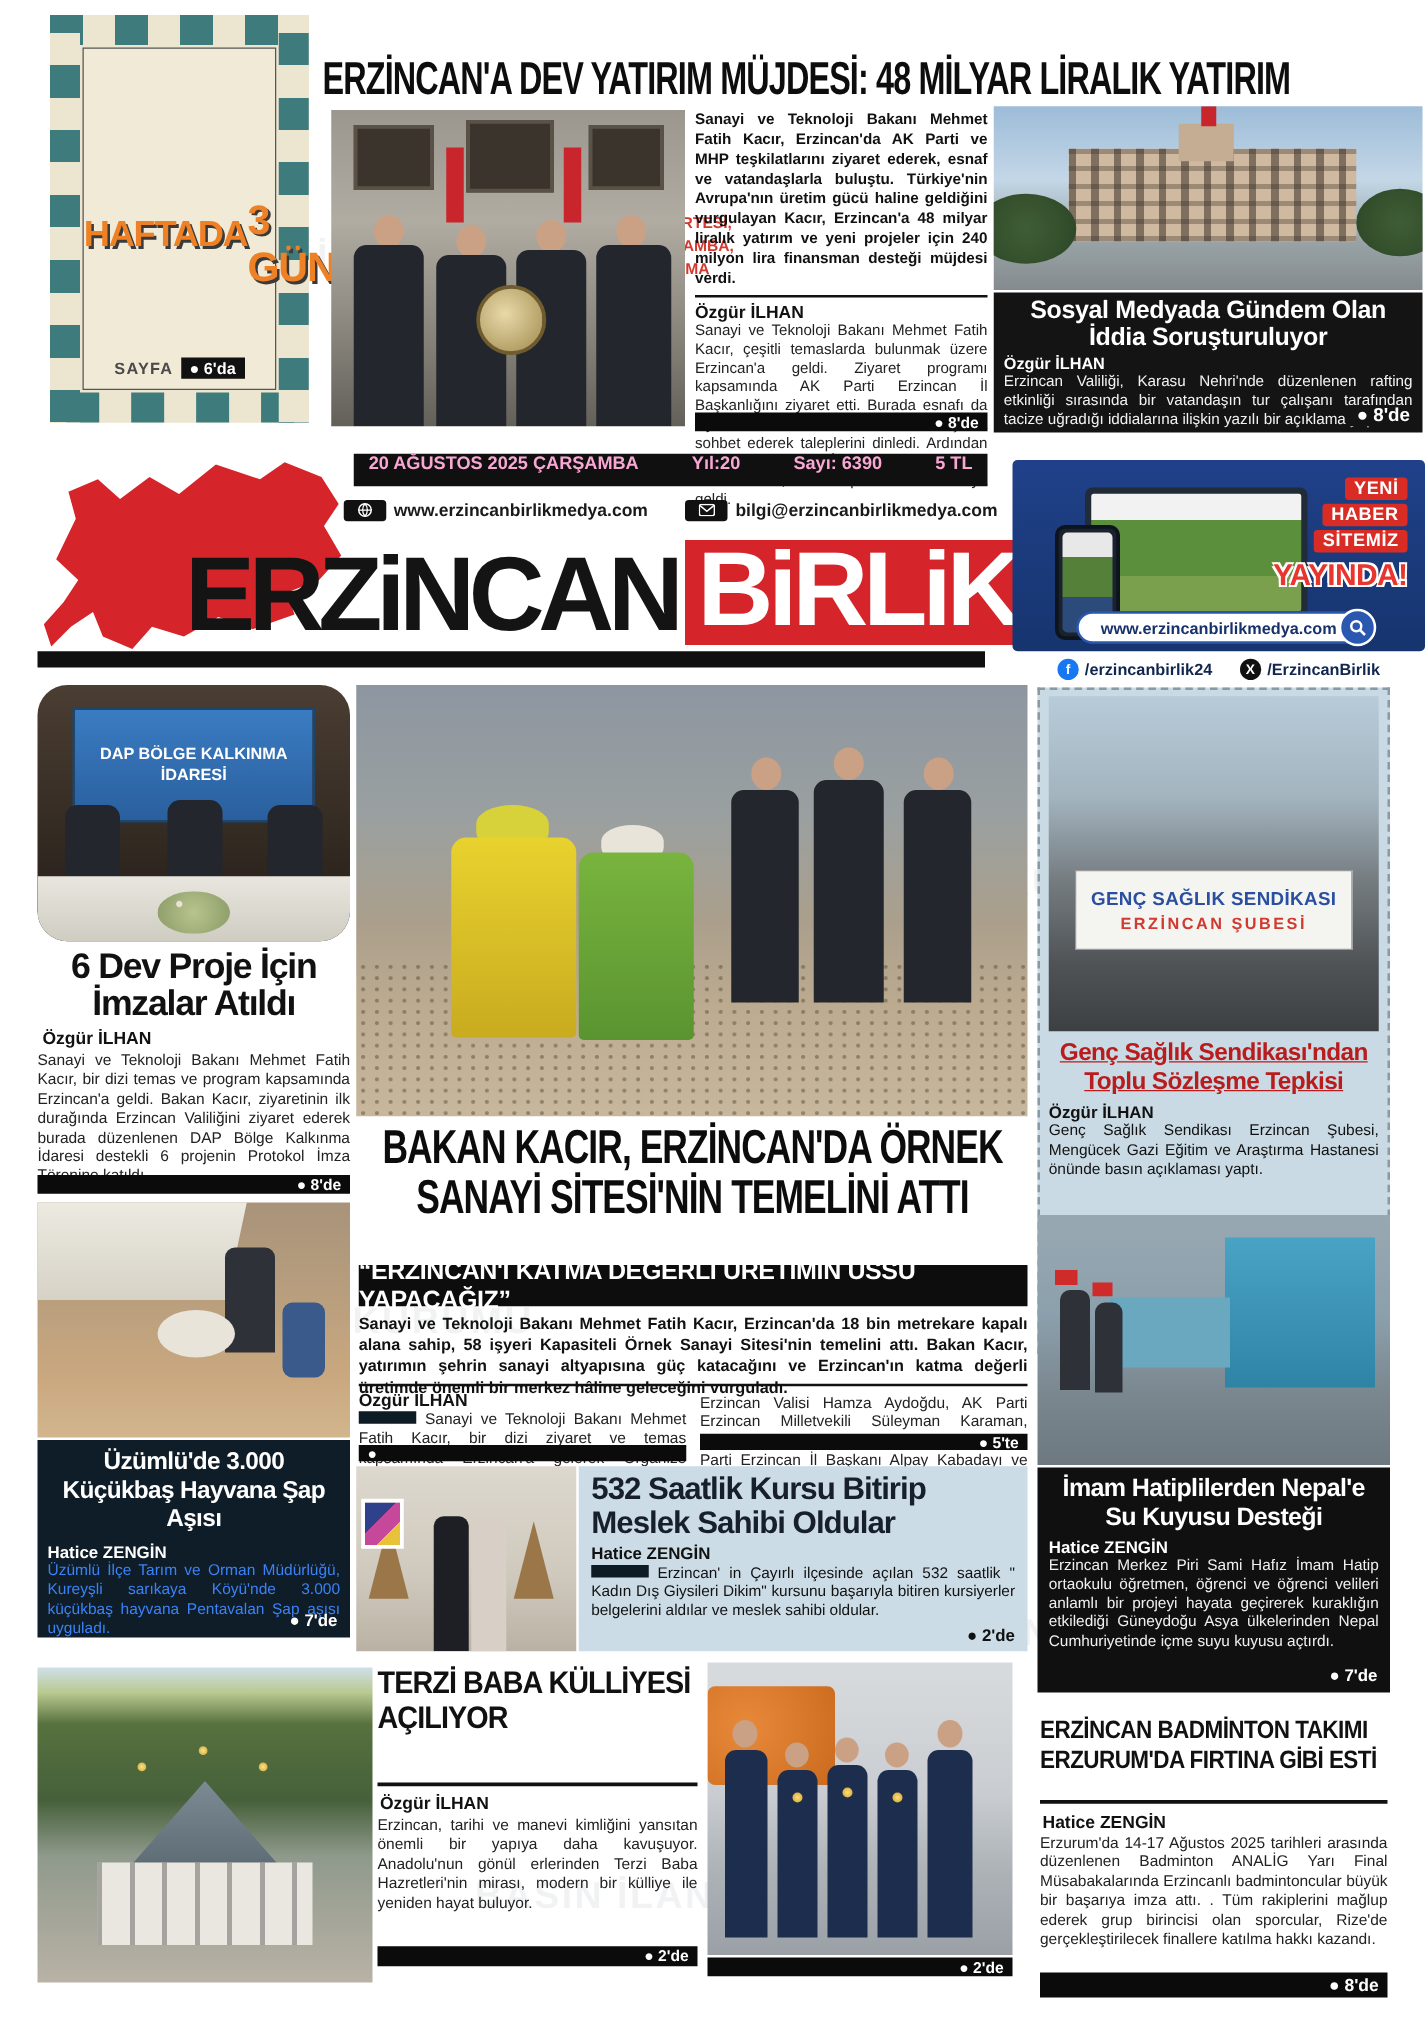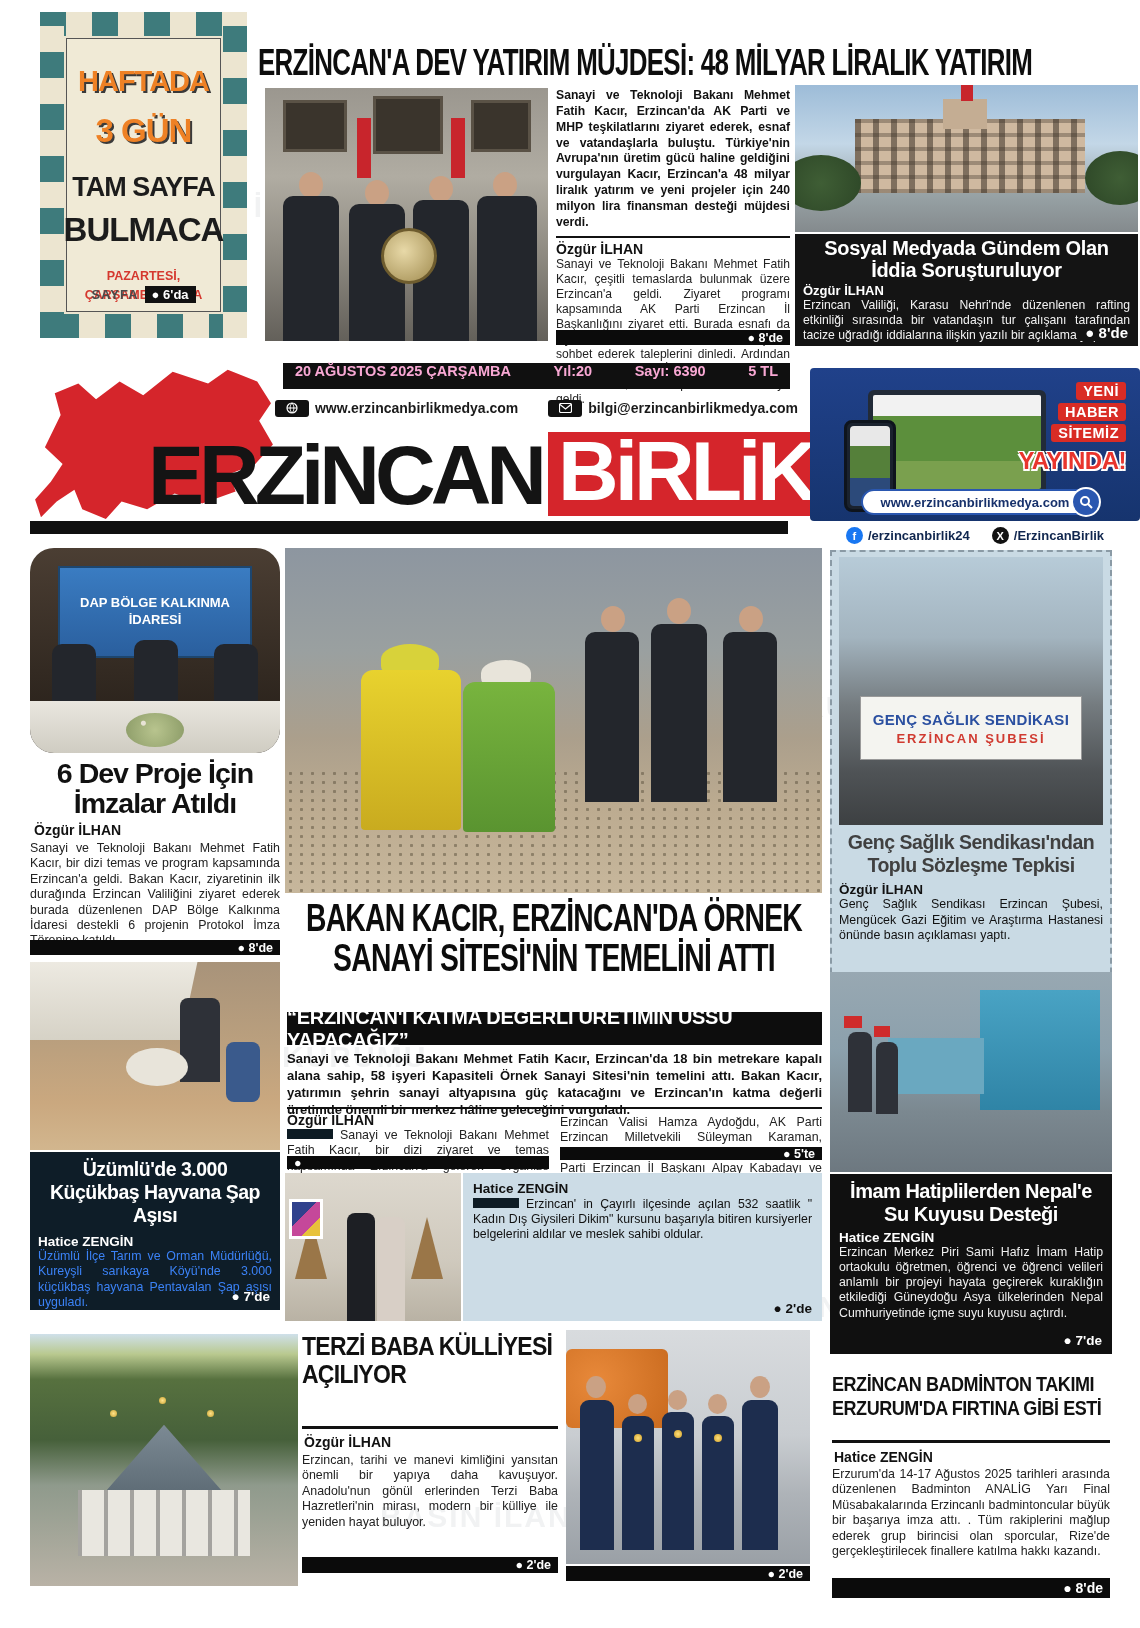--- a/index.html
+++ b/index.html
@@ -22,21 +22,21 @@
   .rule { background:#111; }
 
   
   .puzzle { left:40px; top:12px; width:207px; height:326px; background:#ece5d0; }
   .pz-edge { position:absolute; background:repeating-linear-gradient(90deg,#3e7b7c 0 26px,#ece5d0 26px 52px); }
   .pz-top { left:0; top:0; width:100%; height:24px; }
   .pz-bot { left:0; bottom:0; width:100%; height:24px; background-position:13px 0; }
   .pz-l { left:0; top:0; width:24px; height:100%; background:repeating-linear-gradient(0deg,#3e7b7c 0 26px,#ece5d0 26px 52px); }
   .pz-r { right:0; top:0; width:24px; height:100%; background:repeating-linear-gradient(0deg,#ece5d0 0 26px,#3e7b7c 26px 52px); }
   .pz-inner { position:absolute; left:26px; top:26px; right:26px; bottom:26px; background:#f0ead6; border:1px solid #555;
-              display:flex; flex-direction:column; align-items:center; justify-content:flex-start; padding-top:26px; }
+              display:flex; flex-direction:row; align-items:center; justify-content:flex-start; padding-top:26px; }
   .pz-l1 { color:#ee8125; font-weight:900; font-size:29px; text-shadow:2px 2px 0 #3a3a3a; letter-spacing:-1px;}
   .pz-l2 { color:#ee8125; font-weight:900; font-size:33px; text-shadow:2px 2px 0 #3a3a3a; margin-top:14px; letter-spacing:-1px;}
   .pz-l3 { color:#1c1c1c; font-weight:900; font-size:27px; margin-top:22px; letter-spacing:-1px;}
   .pz-l4 { color:#1c1c1c; font-weight:900; font-size:33px; margin-top:8px; letter-spacing:-1px;}
   .pz-days { color:#d5382e; font-weight:bold; font-size:12.5px; margin-top:18px; text-align:center; line-height:1.5; width:150px;}
   .pz-foot { position:absolute; bottom:8px; left:0; width:100%; display:flex; justify-content:center; gap:6px; align-items:center; }
   .pz-sayfa { color:#4a4a4a; font-weight:bold; font-size:13px; letter-spacing:1px; }
   .pz-ref { background:#111; color:#fff; font-weight:bold; font-size:13px; padding:1px 7px; }
 
   
@@ -193,21 +193,21 @@
   .terzi-headline { left:302px; top:1332px; width:280px; font-size:25px; font-weight:900; line-height:1.12; letter-spacing:-0.8px;
                     transform:scaleX(0.92); transform-origin:left top; }
   .terzi-divider { left:302px; top:1426px; width:256px; height:3px; }
   .terzi-byline { left:304px; top:1434px; }
   .terzi-body { left:302px; top:1453px; width:256px; }
   .terzi-bar { left:302px; top:1557px; width:256px; height:16px; }
   .bd-photo-bar { left:566px; top:1566px; width:244px; height:15px; }
 
   
   .union-box { left:830px; top:550px; width:282px; height:533px; background:#c9dae4; border:2px dashed #8a9aa5; padding:5px 7px; }
-  .union-headline { font-size:19.5px; font-weight:900; text-align:center; line-height:1.16; letter-spacing:-0.5px; color:#404040; margin-top:6px; }
+  .union-headline { font-size:19.5px; font-weight:900; text-align:center; line-height:1.16; letter-spacing:-0.5px; color:#b91c1c; margin-top:6px;text-decoration:underline; }
   .union-byline { font-size:13.5px; font-weight:bold; margin-top:6px; }
   .union-body { font-size:12.4px; line-height:1.26; text-align:justify; }
   .union-ref { position:absolute; right:10px; bottom:6px; font-weight:bold; font-size:13.5px; color:#111; }
 
   .nepal-panel { left:830px; top:1174px; width:282px; height:180px; background:#101010; color:#fff; padding:6px 9px; }
   .nepal-headline { font-size:20px; font-weight:bold; text-align:center; line-height:1.15; letter-spacing:-0.5px; }
   .nepal-byline { font-size:13.5px; font-weight:bold; margin-top:4px; }
   .nepal-body { font-size:12.3px; line-height:1.23; text-align:justify; color:#f0f0f0; }
 
   .bad-headline { left:832px; top:1372px; width:310px; font-size:20px; font-weight:900; line-height:1.2; letter-spacing:-0.5px;
@@ -436,20 +436,21 @@
   </div>
 
   <div class="abs photo photo-course">
     <div class="easel" style="left:10px; top:44px;"></div>
     <div class="easel" style="left:126px; top:44px;"></div>
     <div class="art" style="left:4px; top:26px; width:34px; height:40px;"></div>
     <div class="figure-dark" style="left:62px; top:40px; width:28px; height:108px; background:#1d1f24;"></div>
     <div class="figure-dark" style="left:92px; top:44px; width:28px; height:104px; background:#d8cfc6;"></div>
   </div>
   <div class="abs course-panel">
+    <div class="course-headline">532 Saatlik Kursu Bitirip Meslek Sahibi Oldular</div>
     <div class="course-byline">Hatice ZENGİN</div>
     <div class="course-body"><span class="leadin"></span><span>Erzincan' in Çayırlı ilçesinde açılan 532 saatlik " Kadın Dış Giysileri Dikim" kursunu başarıyla bitiren kursiyerler belgelerini aldılar ve meslek sahibi oldular.</span></div>
     <div class="course-ref">● 2'de</div>
   </div>
 
   <div class="abs terzi-headline">TERZİ BABA KÜLLİYESİ AÇILIYOR</div>
   <div class="abs rule terzi-divider"></div>
   <div class="abs byline terzi-byline">Özgür İLHAN</div>
   <div class="abs body-text terzi-body">Erzincan, tarihi ve manevi kimliğini yansıtan önemli bir yapıya daha kavuşuyor. Anadolu'nun gönül erlerinden Terzi Baba Hazretleri'nin mirası, modern bir külliye ile yeniden hayat buluyor.</div>
   <div class="abs ref-bar terzi-bar">

